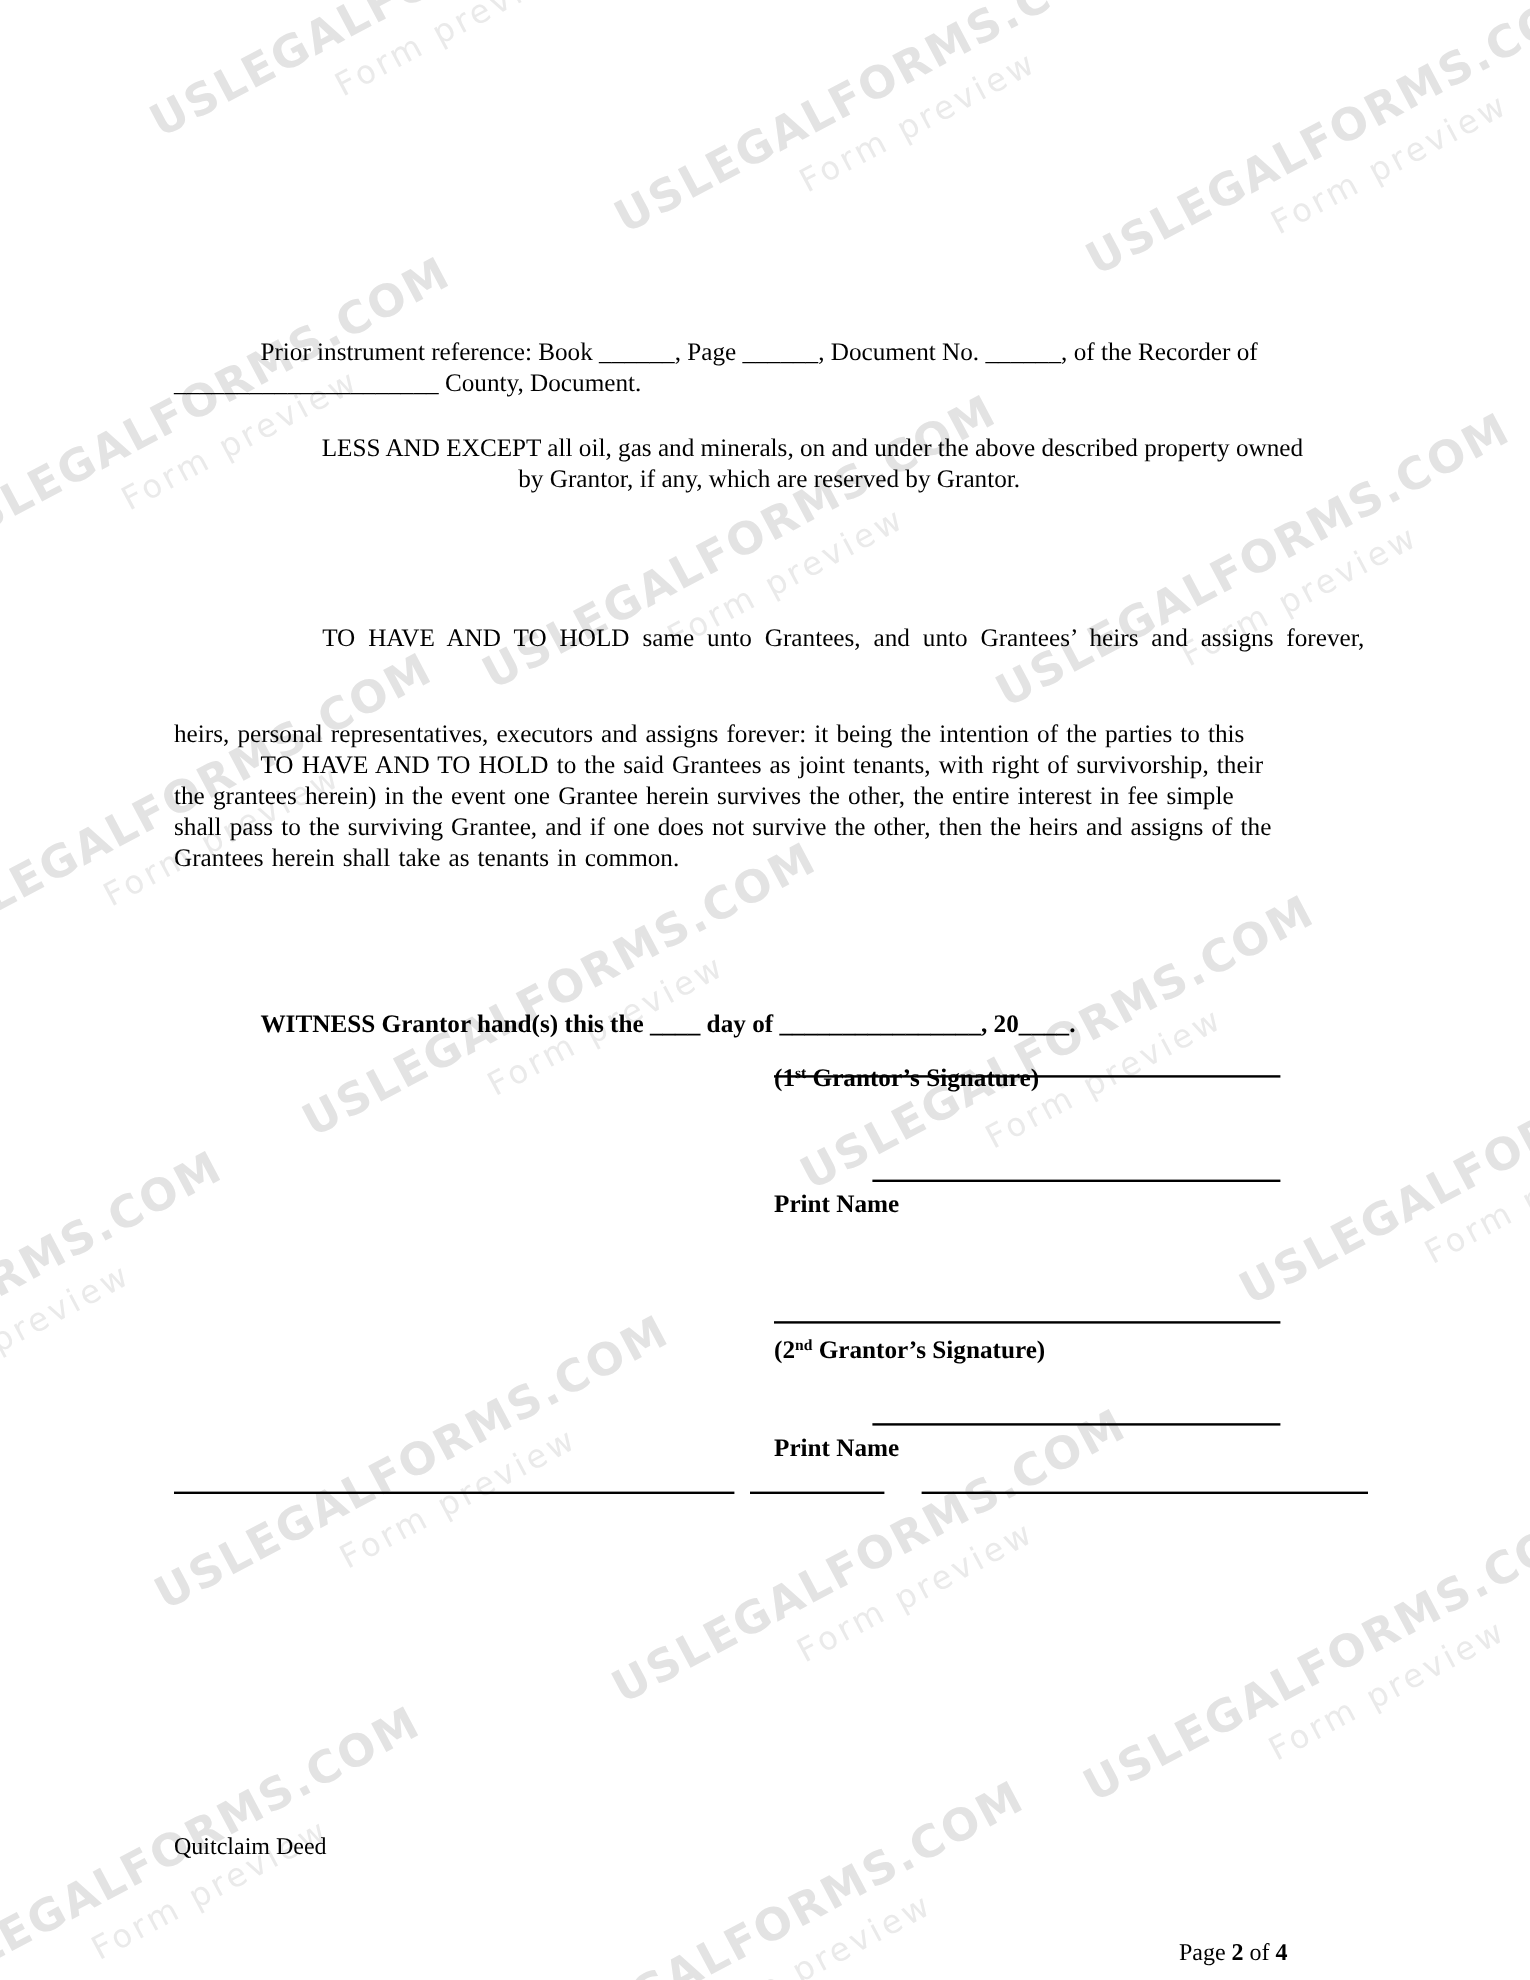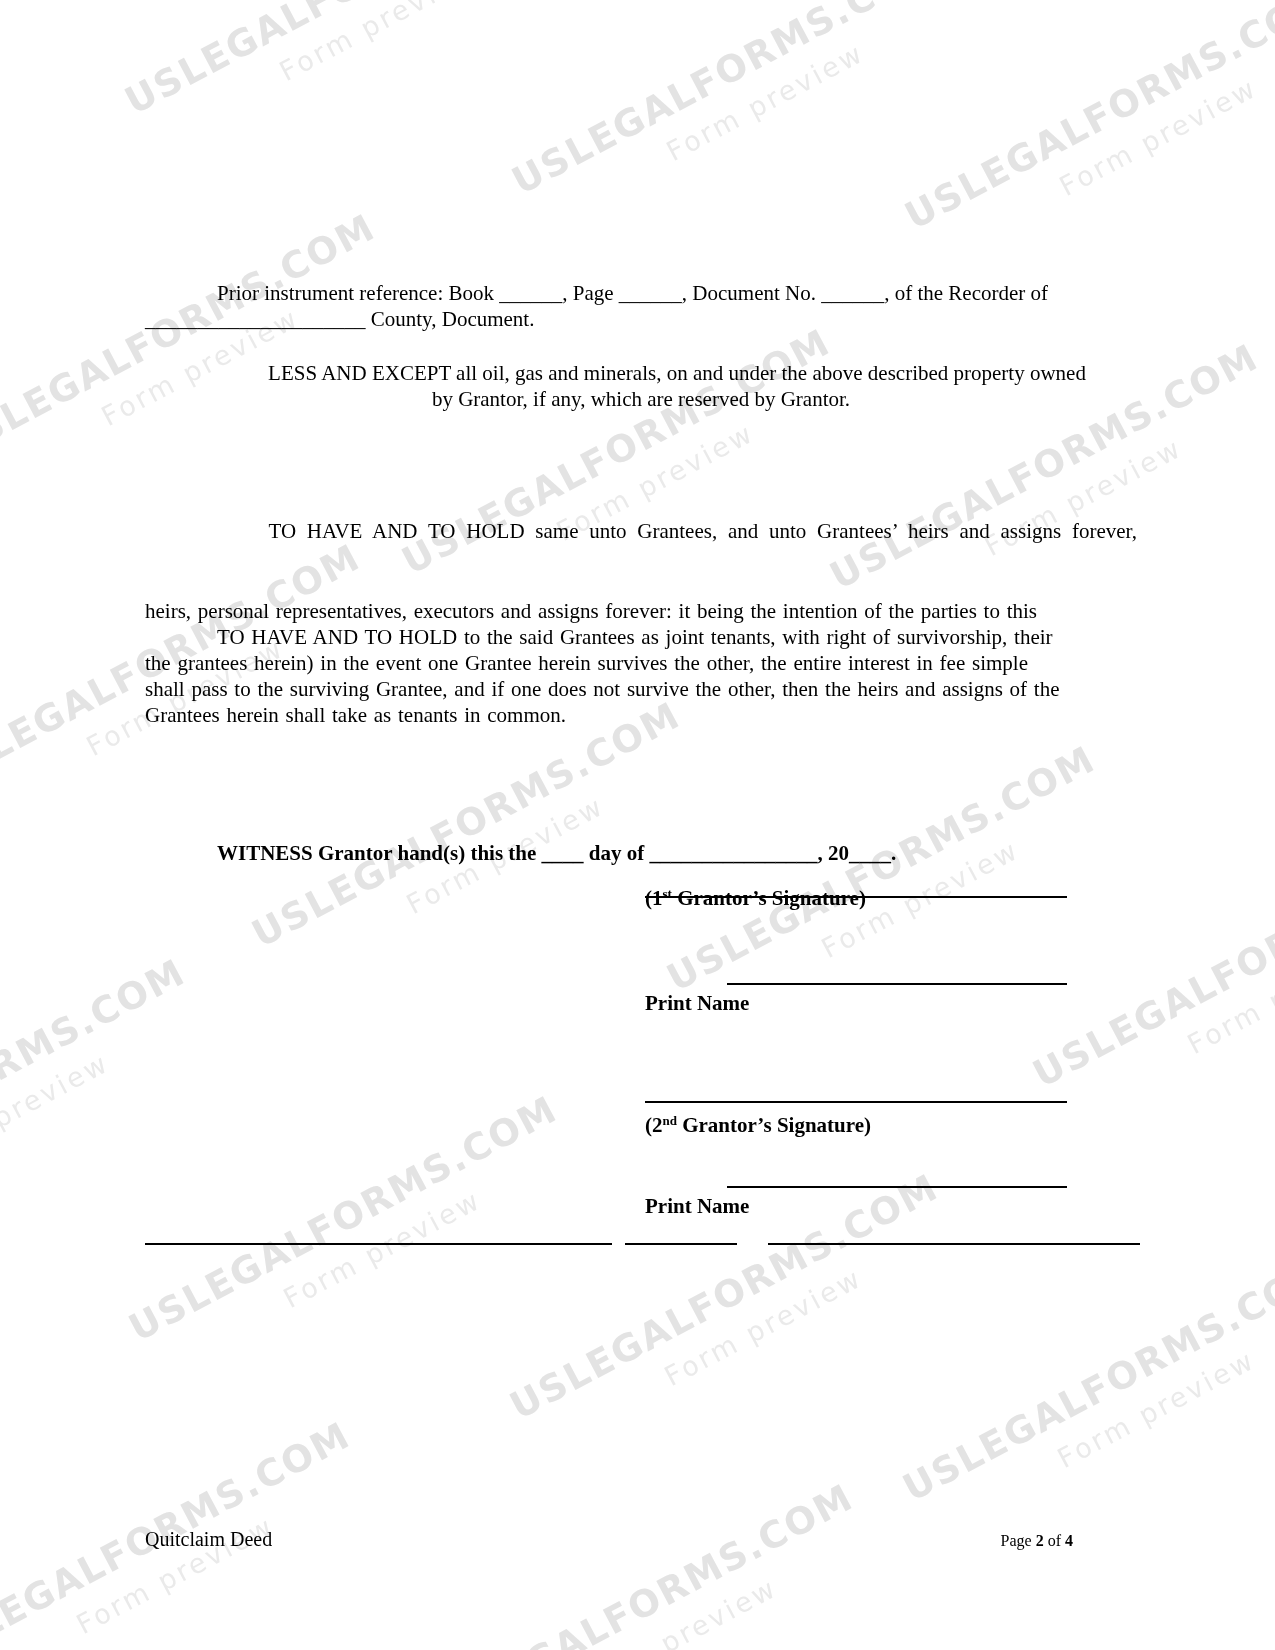--- a/index.html
+++ b/index.html
@@ -54,21 +54,21 @@
   .sig-label {
     position: absolute;
     font-size: 21px;
     font-weight: bold;
     line-height: 26px;
     white-space: nowrap;
   }
   .sup { font-size: 13px; vertical-align: 7px; }
 
   .footer-left { position: absolute; left: 145px; top: 1528px; font-size: 20px; }
-  .footer-right { position: absolute; right: 202px; top: 1532px; font-size: 16px; white-space: nowrap; }
+  .footer-right { position: absolute; right: 202px; top: 1616px; font-size: 20px; white-space: nowrap; }
   .b { font-weight: bold; }
 </style>
 </head>
 <body>
 
 <div class="page">
 
   <div>
     <div class="wm" style="left:118px;  top:85px;">
         <span class="wm-big">USLEGALFORMS.COM</span>

